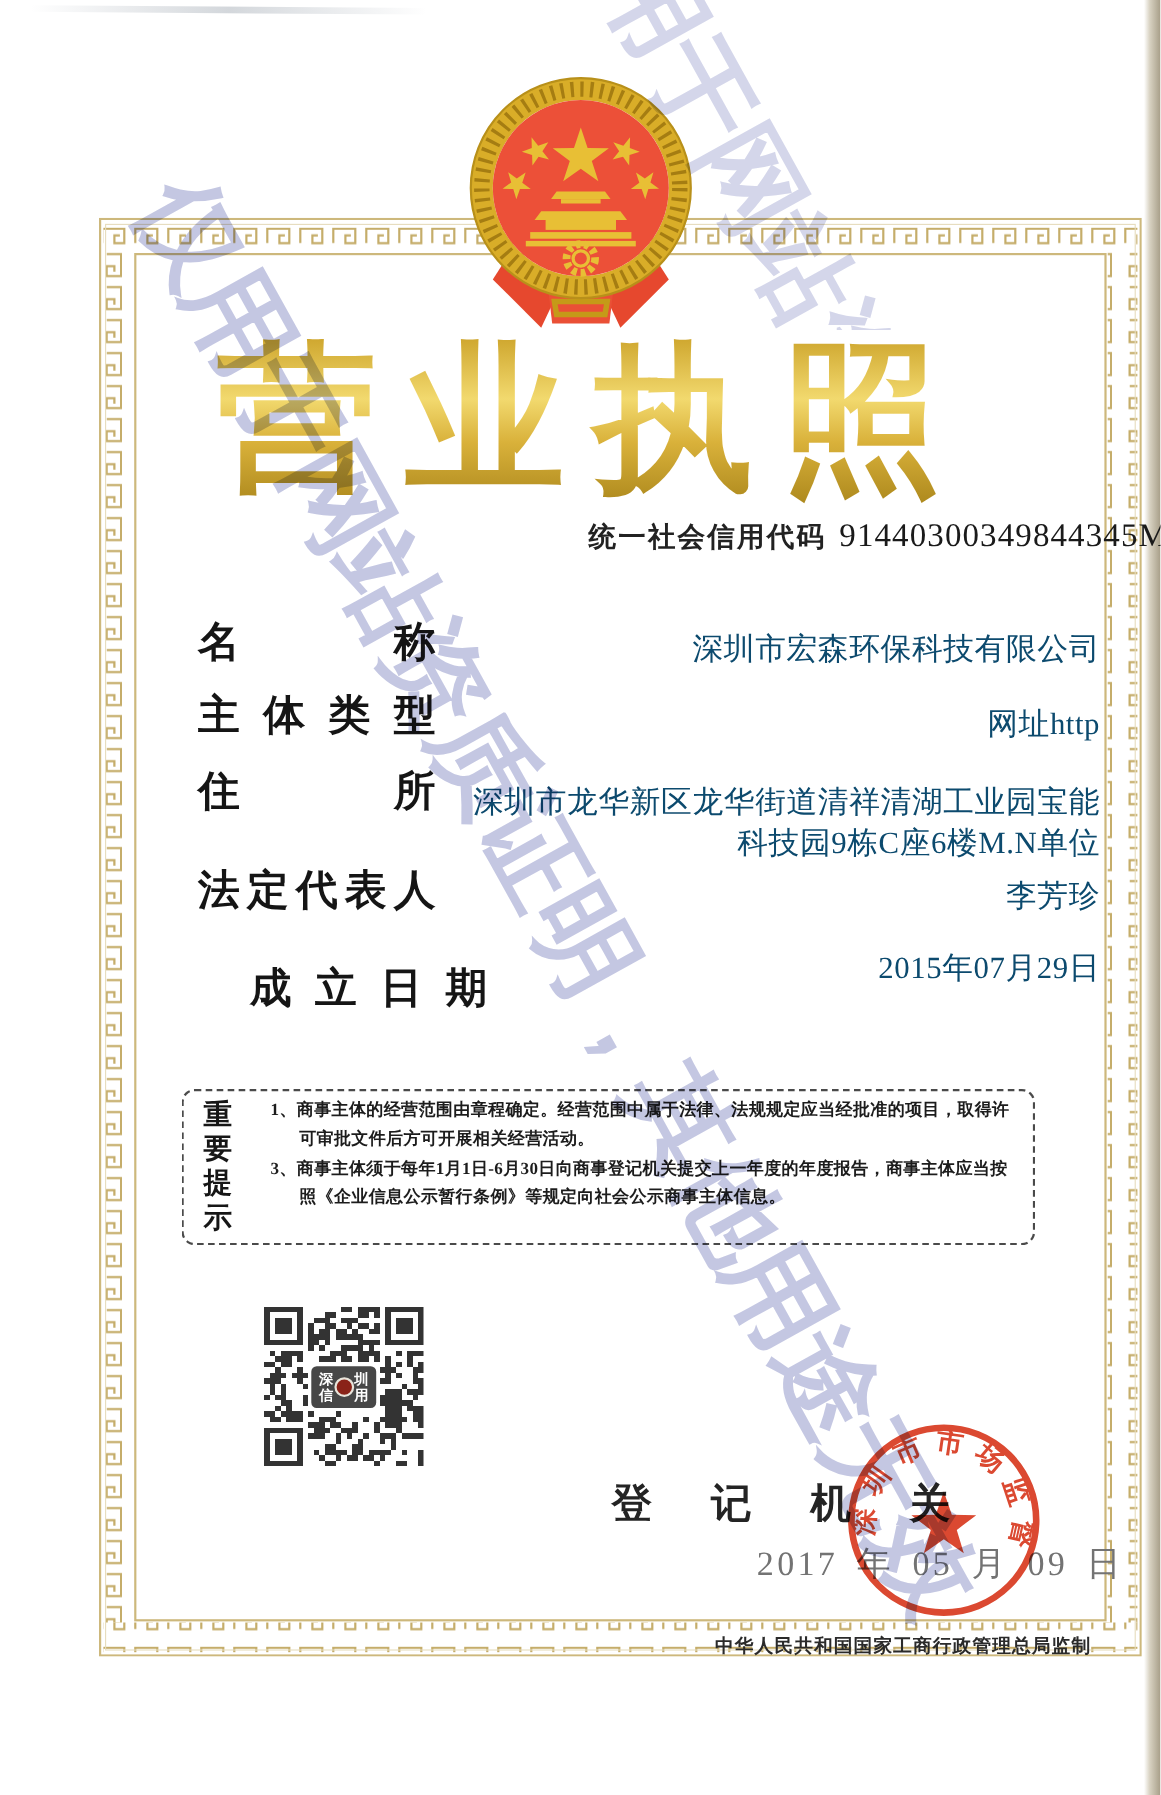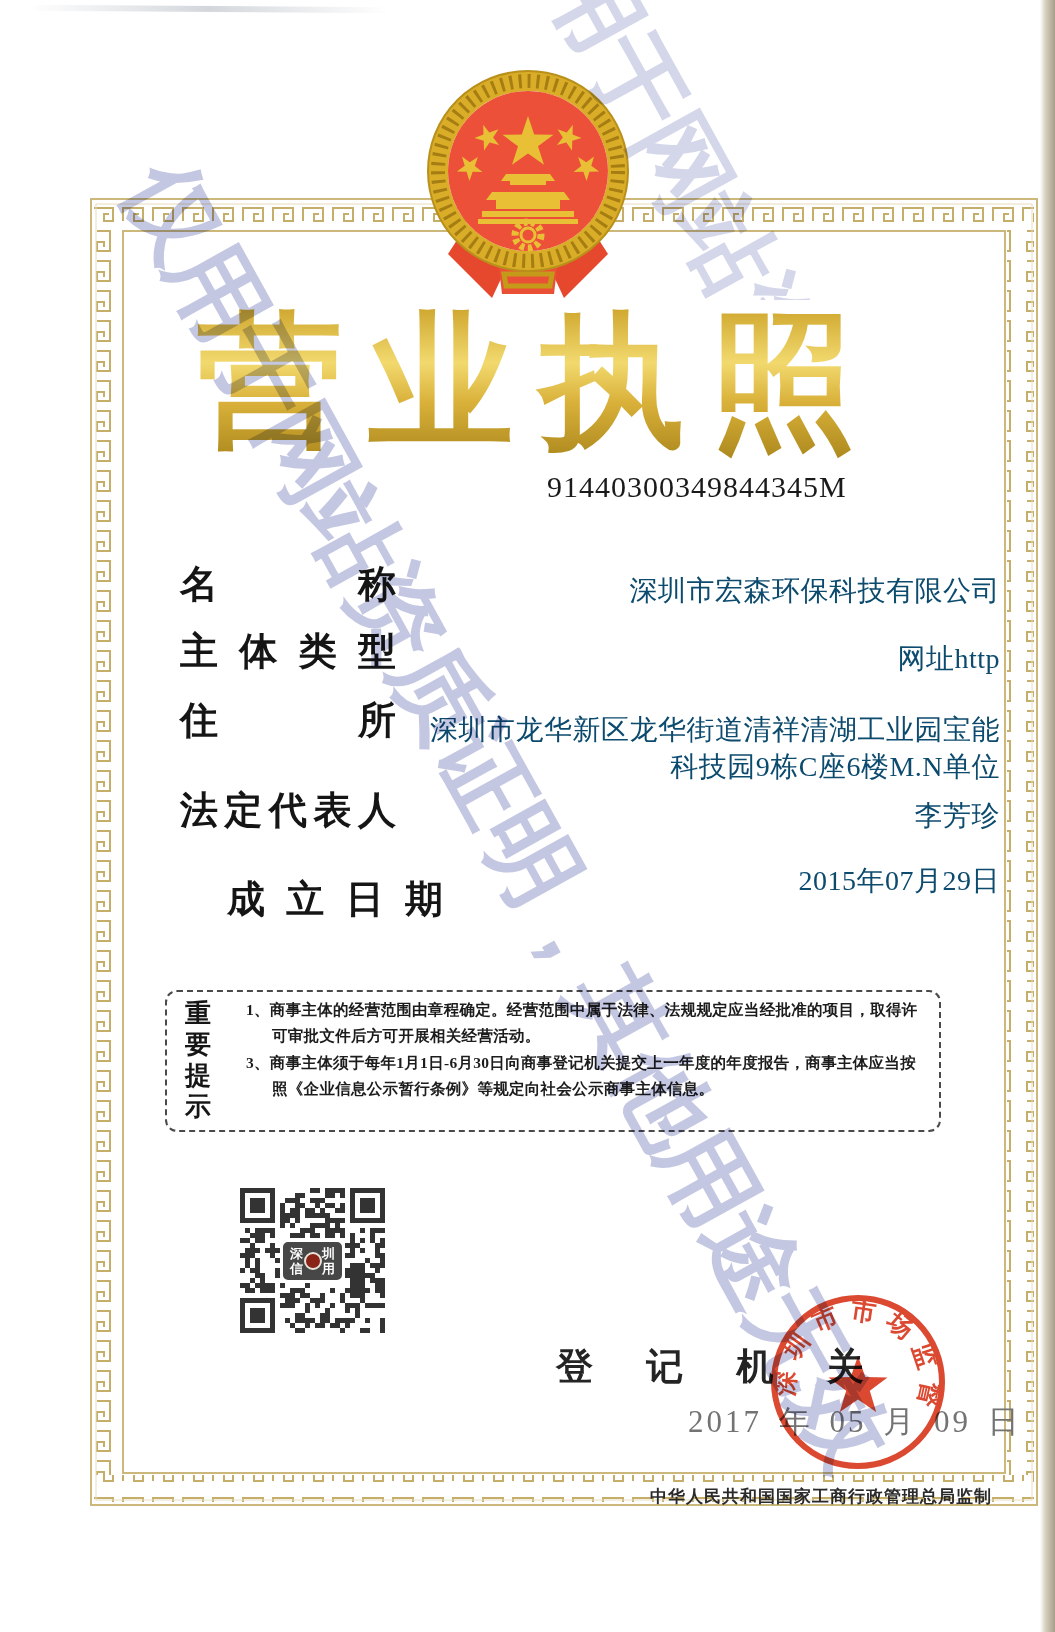--- a/index.html
+++ b/index.html
@@ -180,20 +180,21 @@
     </g>
 
     <circle cx="110" cy="167" r="13" fill="none" stroke="#e8bf35" stroke-width="7" stroke-dasharray="4.5 3.5"></circle>
     <circle cx="110" cy="167" r="7" fill="none" stroke="#e8bf35" stroke-width="3"></circle>
   </svg>
 </div>
 
 <div class="abs doc-title">营业执照</div>
 
 <div class="abs credit-row">
+  <span class="credit-label">统一社会信用代码</span>
   <span class="credit-value">91440300349844345M</span>
 </div>
 
 <div class="field-label" style="top:563px;">名称</div>
 <div class="field-value" style="top:572px;">深圳市宏森环保科技有限公司</div>
 
 <div class="field-label" style="top:630px;">主体类型</div>
 <div class="field-value" style="top:640px;">网址http</div>
 
 <div class="field-label" style="top:699px;">住所</div>

